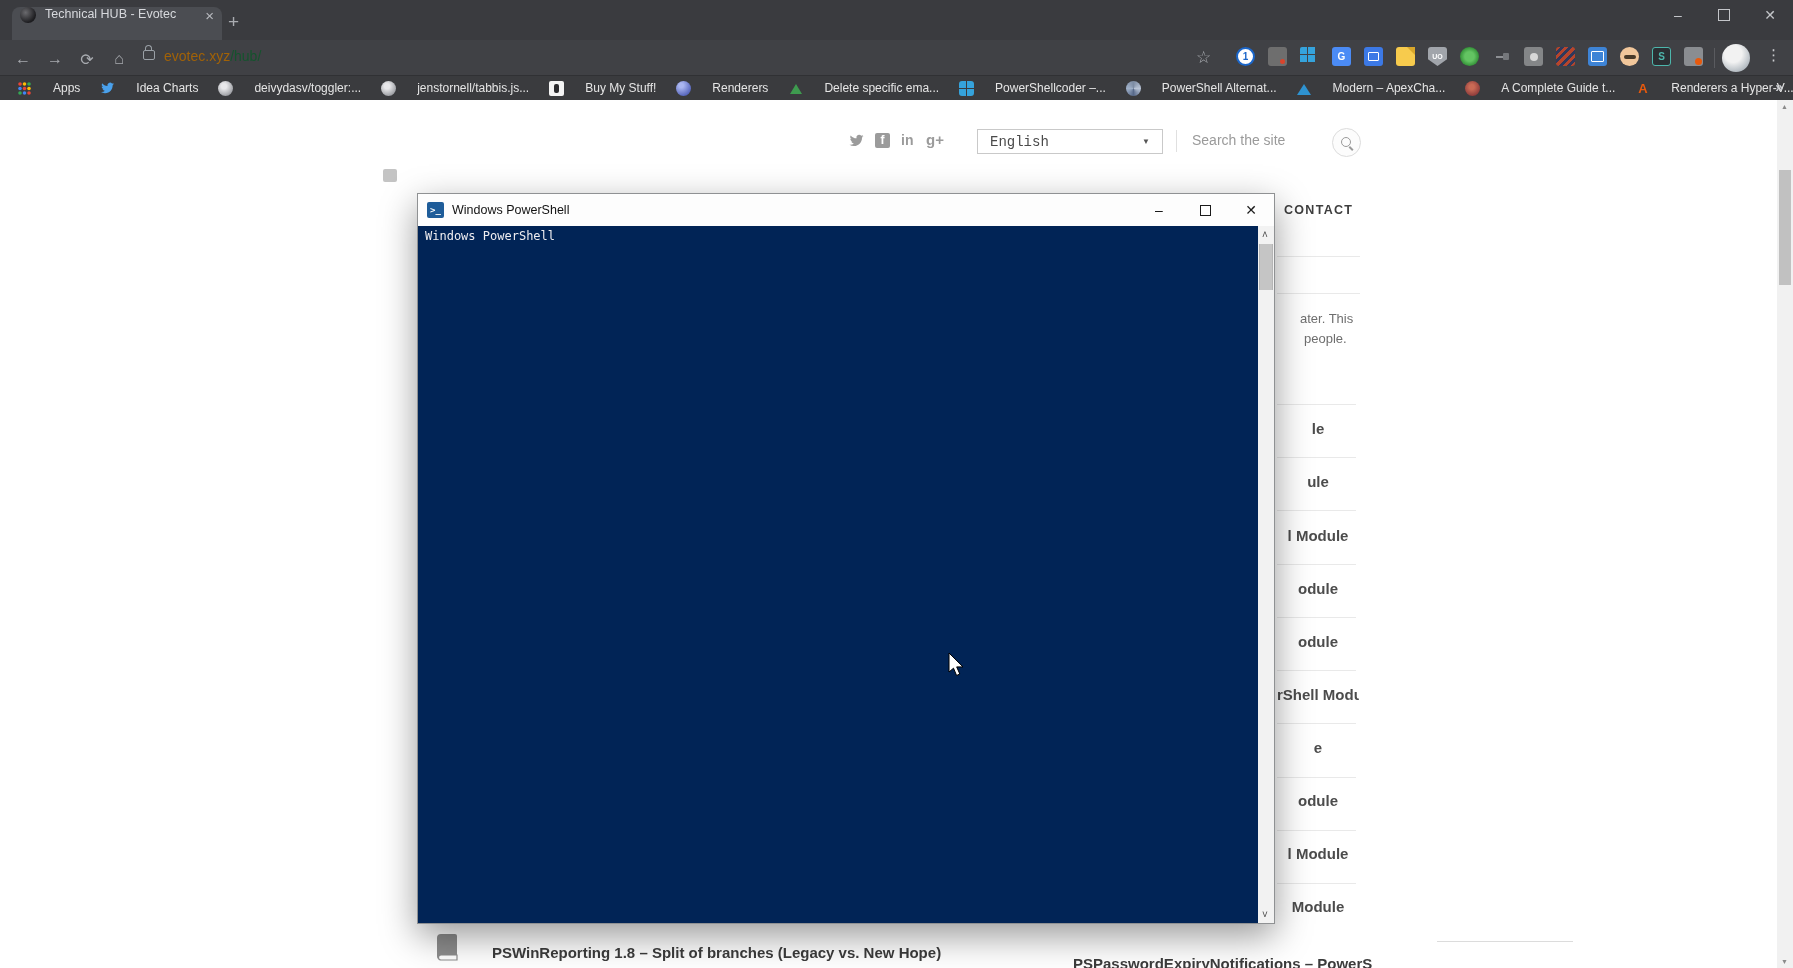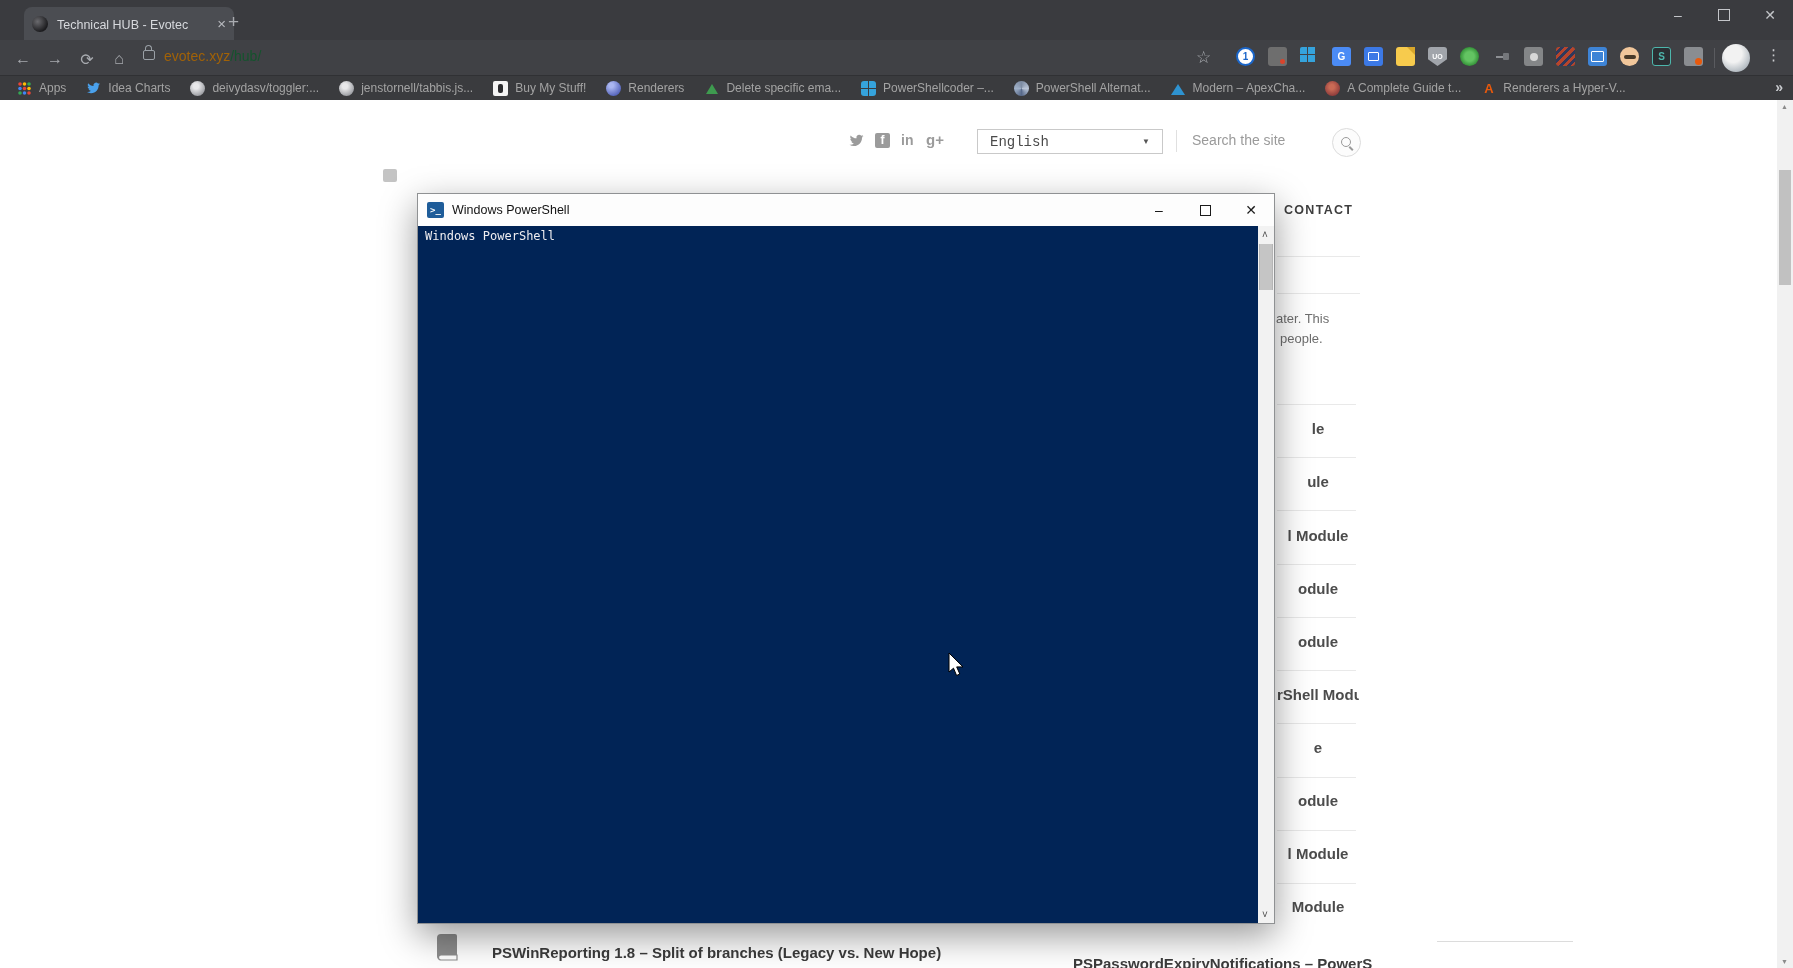--- a/index.html
+++ b/index.html
@@ -1,22 +1,22 @@
 <!DOCTYPE html>
 <html><head>
 <meta charset="utf-8">
 <style>
   html,body{margin:0;padding:0;}
   body{width:1793px;height:968px;overflow:hidden;position:relative;
        font-family:"Liberation Sans",sans-serif;background:#fff;}
   .abs{position:absolute;}
   
   .frame{left:0;top:0;width:1793px;height:40px;background:#3a3b3f;}
-  .tab{left:24px;top:7px;width:210px;height:33px;background:#4b4d52;
-       border-radius:8px 8px 0 0;display:flex;align-items:flex-end;padding:8px 8px;box-sizing:border-box;}
+  .tab{left:12px;top:7px;width:210px;height:33px;background:#4b4d52;
+       border-radius:8px 8px 0 0;display:flex;align-items:flex-start;padding:0 8px;box-sizing:border-box;}
   .favicon{width:16px;height:16px;border-radius:50%;
        background:radial-gradient(circle at 35% 35%,#6a6a6e,#1c1c1f 70%);flex:none;}
   .tab-title{color:#d7d9dd;font-size:12.5px;margin-left:9px;white-space:nowrap;
        overflow:hidden;flex:1;}
   .tab-close{color:#b7b9be;font-size:15px;margin-left:6px;cursor:default;flex:none;}
   .newtab{left:228px;top:12px;color:#a9abb0;font-size:19px;line-height:19px;}
   .wctl{top:0;height:30px;width:46px;display:flex;align-items:center;justify-content:center;
         color:#c3c5c9;font-size:14px;}
   .maxbox{width:10px;height:10px;border:1.5px solid #c3c5c9;display:inline-block;}
   .toolbar{left:0;top:40px;width:1793px;height:36px;background:#404145;
@@ -35,21 +35,21 @@
   .ext{width:19px;height:19px;border-radius:3px;flex:none;position:relative;
        display:flex;align-items:center;justify-content:center;font-size:10px;font-weight:bold;}
   .divider-v{left:1714px;top:48px;width:1px;height:20px;background:#5a5b5f;}
   .avatar{left:1722px;top:44px;width:28px;height:28px;border-radius:50%;
        background:radial-gradient(circle at 40% 35%,#f2f2f2 35%,#b9c0c6 70%,#8d969e);}
   .menu-dots{left:1766px;top:46px;color:#c9cbcf;font-size:15px;letter-spacing:0;}
   
   .bookmarks{left:0;top:76px;width:1793px;height:24px;background:#3a3b3e;
        display:flex;align-items:center;padding-left:8px;box-sizing:border-box;gap:2px;}
   .bm{display:flex;align-items:center;gap:7px;padding:2px 9px;flex:none;}
-  .bm .lbl{color:#a3a3a3;font-size:12px;white-space:nowrap;}
+  .bm .lbl{color:#e5e5e5;font-size:12px;white-space:nowrap;margin-left:14px;}
   .bi{width:15px;height:15px;flex:none;border-radius:3px;position:relative;
        display:flex;align-items:center;justify-content:center;}
   .overflow{position:absolute;right:10px;top:79px;color:#c9cbcf;font-size:14px;font-weight:bold;}
   
   .page{left:0;top:100px;width:1793px;height:868px;background:#ffffff;}
   .social{color:#9b9b9b;font-weight:bold;}
   .selectbox{left:977px;top:129px;width:186px;height:25px;border:1px solid #c9c9c9;
        background:#fff;display:flex;align-items:center;box-sizing:border-box;
        padding:0 12px;justify-content:space-between;}
   .selectbox .val{font-size:14px;color:#4a4a4a;font-family:Liberation Mono, monospace;}
@@ -60,21 +60,21 @@
   .searchinput::placeholder{color:#9a9a9a;}
   .searchbtn{left:1332px;top:128px;width:29px;height:29px;border-radius:50%;
        border:1px solid #dcdcdc;background:#fcfcfc;box-sizing:border-box;}
   .mag{position:absolute;left:8px;top:8px;width:8px;height:8px;border:1.5px solid #9a9a9a;
        border-radius:50%;}
   .mag:after{content:"";position:absolute;left:8px;top:8px;width:5px;height:1.5px;
        background:#9a9a9a;transform:rotate(45deg);transform-origin:0 0;}
   .contact{left:1284px;top:203px;font-size:12.5px;font-weight:bold;color:#3e3e3e;
        letter-spacing:1.3px;}
   .hline{background:#e9e9e9;height:1px;}
-  .snippet{font-size:13px;color:#6e6e6e;white-space:nowrap;overflow:hidden;}
+  .snippet{font-size:13px;color:#6e6e6e;white-space:nowrap;overflow:hidden;padding-left:24px;}
   .frag{font-size:15px;font-weight:bold;color:#4c4c4c;white-space:nowrap;
        overflow:hidden;width:82px;text-align:center;}
   .article{font-size:15px;font-weight:bold;color:#3c3c3c;white-space:nowrap;}
   .pagescroll{left:1777px;top:100px;width:16px;height:868px;background:#f1f1f1;}
   .pagescroll .thumb{position:absolute;left:2px;top:70px;width:12px;height:115px;background:#c1c1c1;}
   .pagescroll .sarr{position:absolute;left:4px;font-size:7px;color:#8a8a8a;}
   
   .ps-window{left:417px;top:193px;width:858px;height:731px;background:#012456;
        border:1px solid #8f9193;box-sizing:border-box;
        box-shadow:0 12px 34px rgba(0,0,0,.4);}

